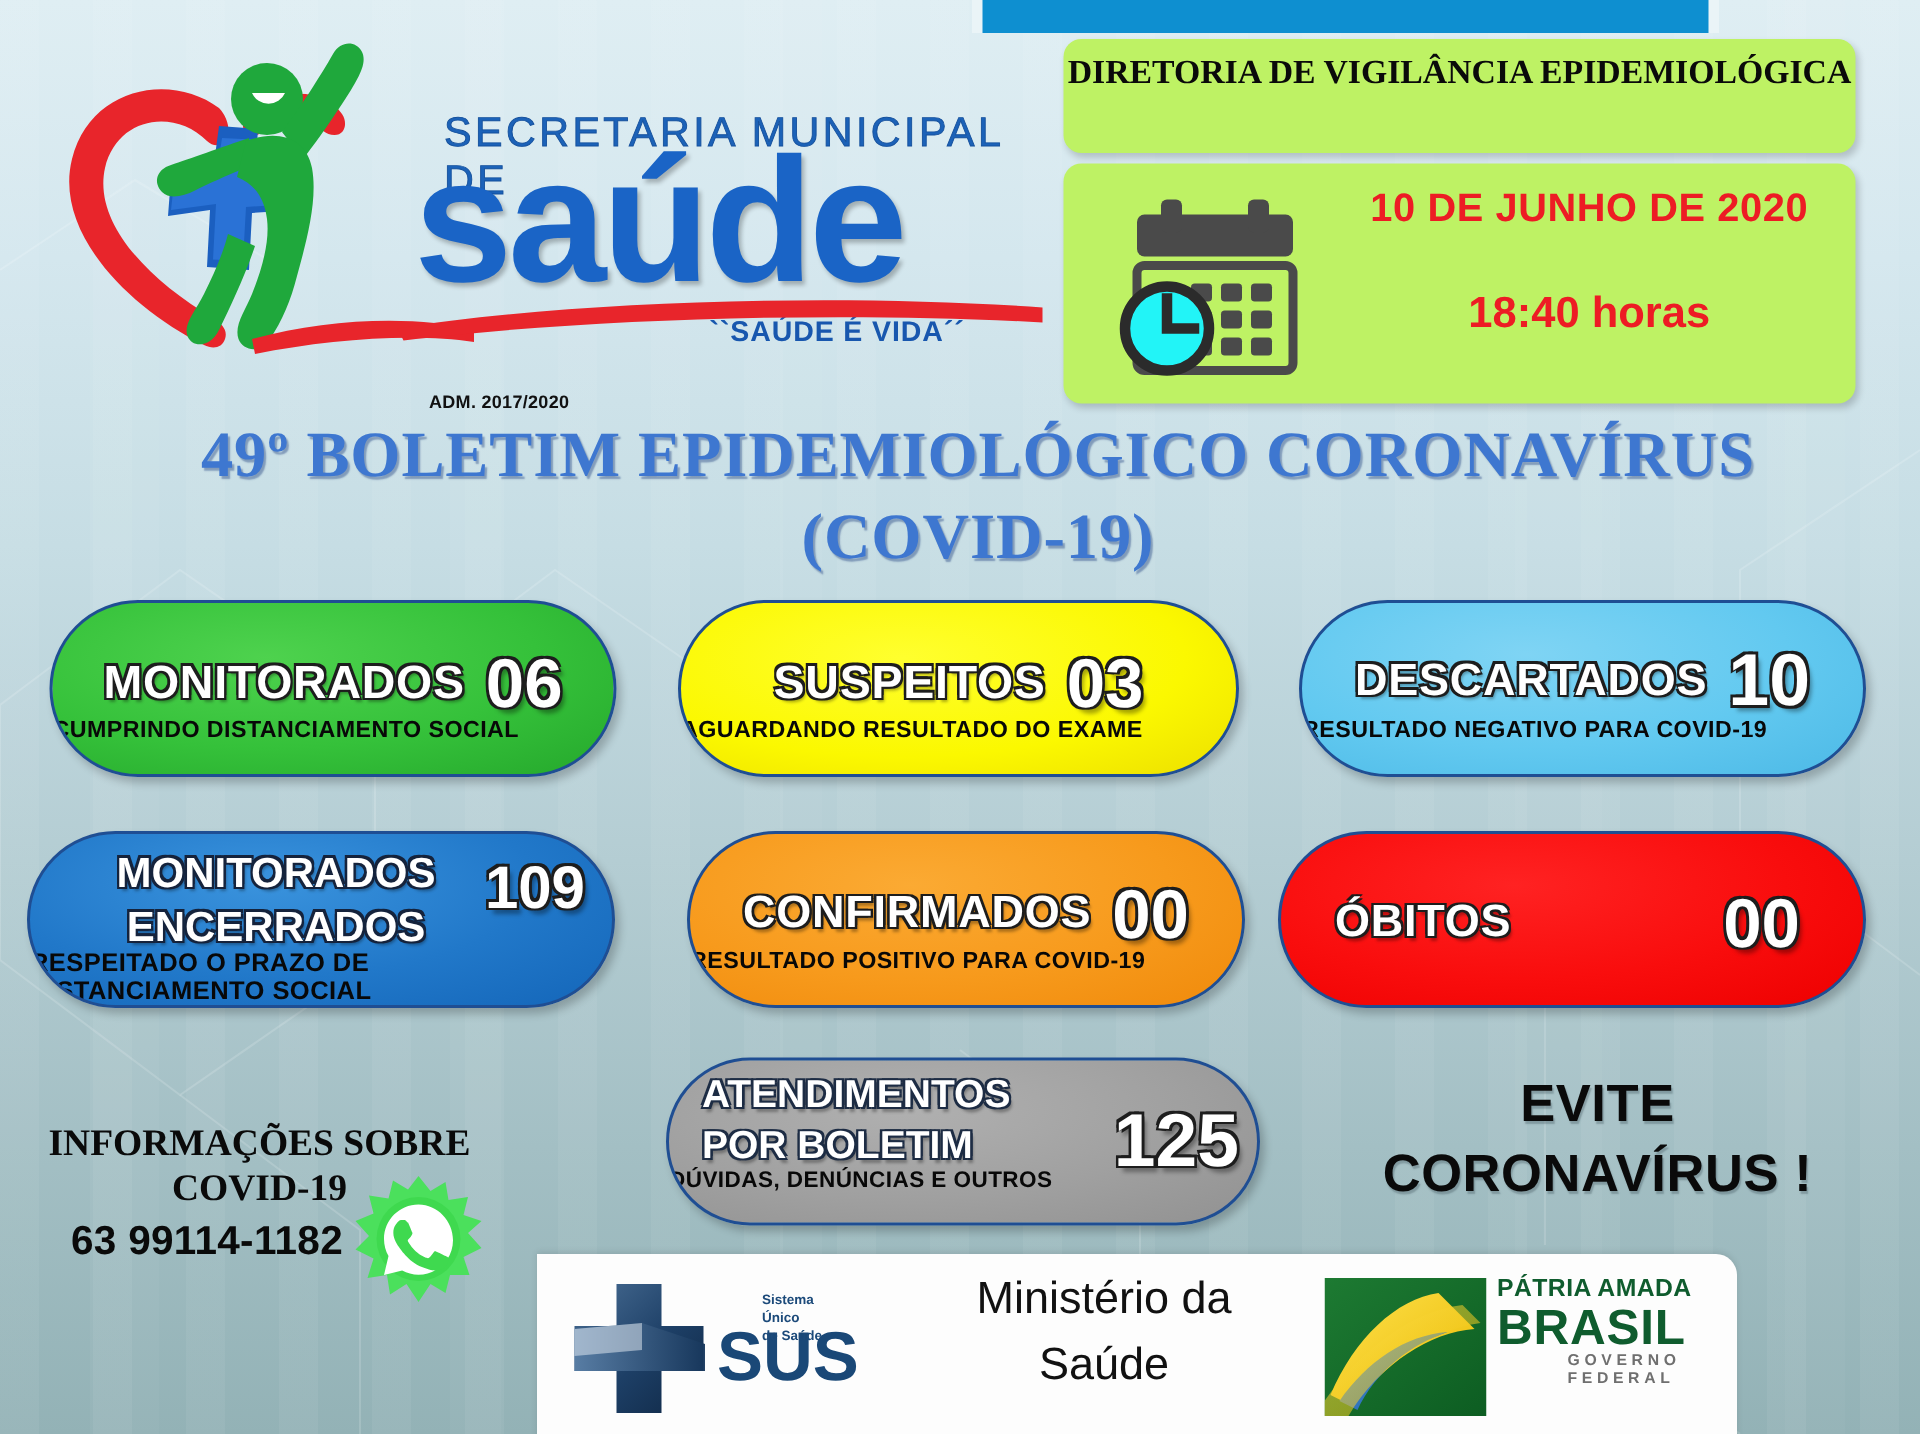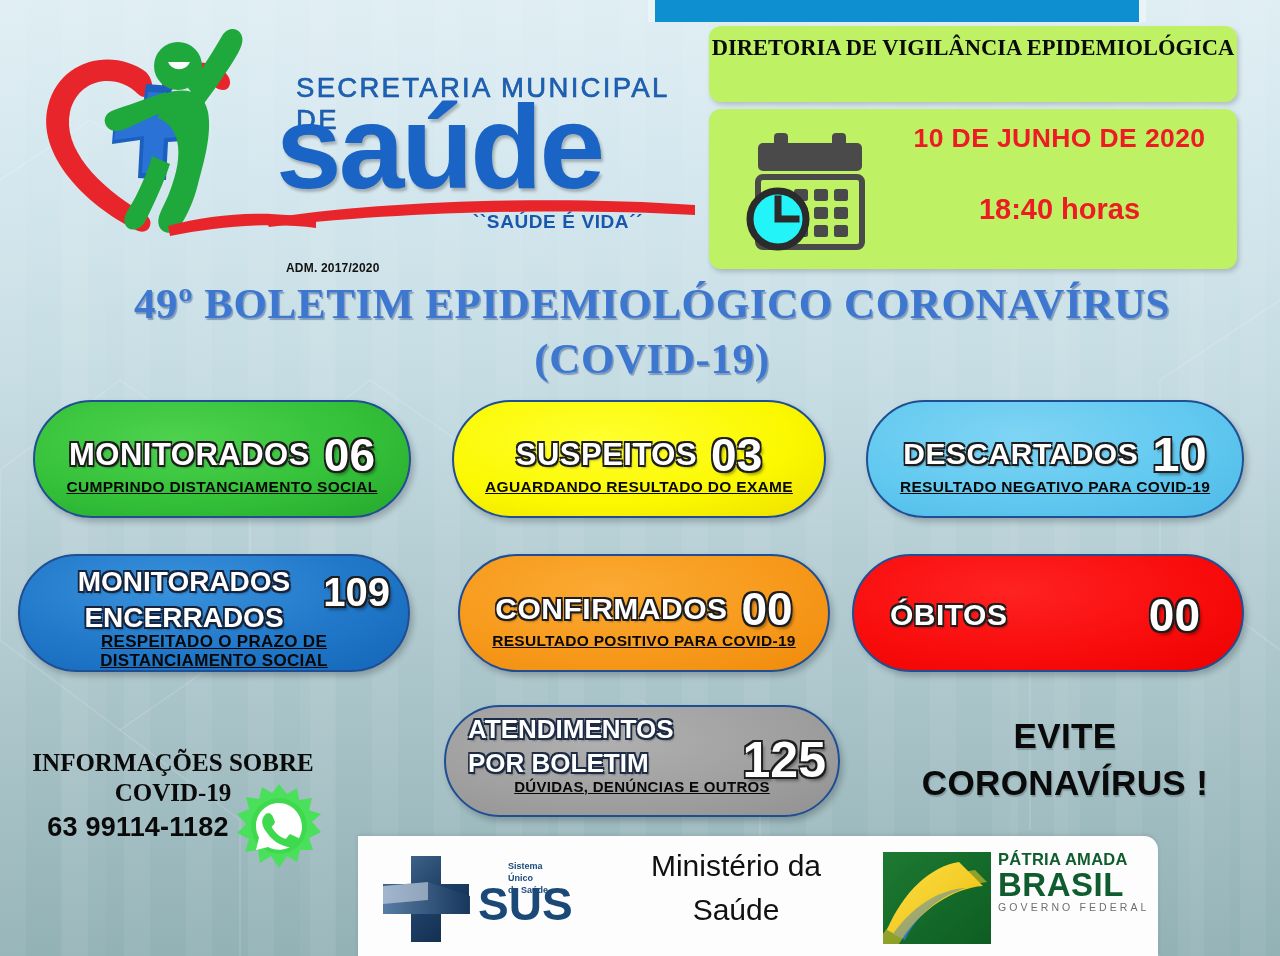--- a/index.html
+++ b/index.html
@@ -104,22 +104,22 @@
       2px 3px 2px rgba(0,0,0,.3);
   }
   .pill .num{
     font-weight:bold; color:#fff;
     text-shadow:
       -1.8px -1.8px 0 #1d1d1d, 1.8px -1.8px 0 #1d1d1d,
       -1.8px 1.8px 0 #1d1d1d, 1.8px 1.8px 0 #1d1d1d,
       3px 4px 3px rgba(0,0,0,.35);
   }
   .pill .sub{
-    position:absolute; width:100%; text-align:center;
-    font-weight:bold; color:#080808; letter-spacing:.3px; line-height:1.12;text-decoration:underline;
+    position:absolute; width:100%; text-align:left;
+    font-weight:bold; color:#080808; letter-spacing:.3px; line-height:1.12;
   }
 
   
   #pill-monitorados{ left:33px; top:400px; width:378px; height:118px;
      background:radial-gradient(ellipse at 38% 32%, #4ed24e 0%, #35c13a 55%, #25a82c 100%); }
   #pill-monitorados .row{ top:26px; }
   #pill-monitorados .lbl{ font-size:31px; }
   #pill-monitorados .num{ font-size:46px; }
   #pill-monitorados .sub{ top:76px; font-size:15.5px; }
 
@@ -211,21 +211,21 @@
   }
   .min-saude{
     position:absolute; left:258px; top:8px; width:240px; text-align:center;
     font-size:30px; color:#111; line-height:1.45;
     font-family:"Liberation Sans", sans-serif;
   }
   .brasil-wrap{ position:absolute; left:525px; top:16px; }
   .brasil-txt{ position:absolute; left:640px; top:14px; }
   .br-l1{ font-size:16.5px; font-weight:bold; color:#0f5c2e; letter-spacing:.3px; }
   .br-l2{ font-size:33px; font-weight:bold; color:#0f5c2e; letter-spacing:.5px; line-height:.98; }
-  .br-l3{ font-size:10.5px; font-weight:normal; color:#6f6f6f; letter-spacing:3.1px; }
+  .br-l3{ font-size:10.5px; font-weight:bold; color:#6f6f6f; letter-spacing:3.1px;margin-left:47px; }
 </style>
 </head>
 <body>
 
 <div class="bg-stripes"></div>
 <svg class="bg-hex" width="1280" height="956" viewBox="0 0 1280 956">
   <g stroke="#ffffff" stroke-opacity="0.30" fill="none" stroke-width="1.4">
     <path d="M0 470 L120 380 L250 470 L250 640 L120 730 L0 640 Z"></path>
     <path d="M250 470 L370 380 L500 470"></path>
     <path d="M120 730 L240 820 L240 956"></path>

